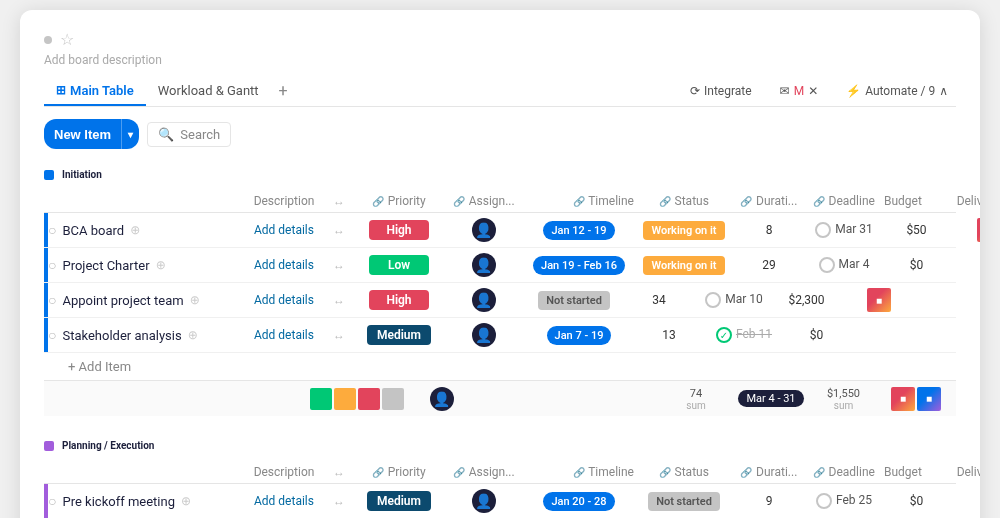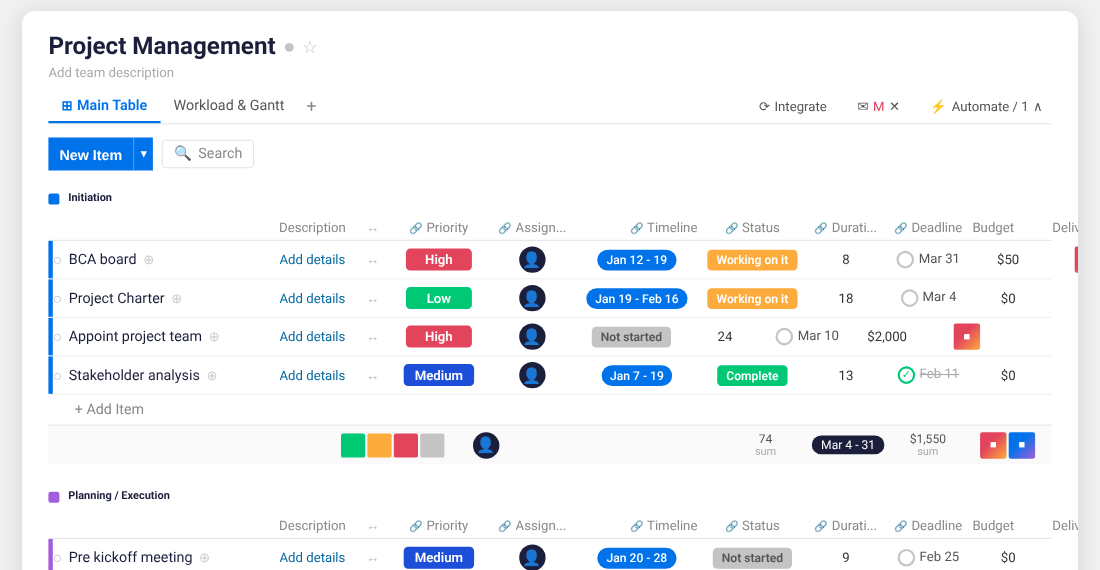--- a/index.html
+++ b/index.html
@@ -30,21 +30,21 @@
     
     .tabs { display: flex; align-items: center; border-bottom: 1px solid #e5e5e5; margin-bottom: 12px; }
     .tab { display: flex; align-items: center; gap: 4px; padding: 6px 12px; font-size: 13px; color: #555; cursor: pointer; position: relative; }
     .tab.active { color: #0073ea; font-weight: 600; border-bottom: 2px solid #0073ea; margin-bottom: -1px; }
     .tab-icon { font-size: 12px; }
     .tab-add { padding: 6px 8px; color: #888; font-size: 16px; cursor: pointer; }
     .tab-right { margin-left: auto; display: flex; align-items: center; gap: 12px; font-size: 12px; color: #555; }
     .tab-right-btn { display: flex; align-items: center; gap: 4px; cursor: pointer; padding: 4px 8px; border-radius: 4px; }
     
     .toolbar { display: flex; align-items: center; gap: 8px; margin-bottom: 16px; }
-    .new-item-btn { display: flex; align-items: center; background: #0073ea; color: #fff; border: none; border-radius: 0; font-size: 13px; font-weight: 600; cursor: pointer; height: 30px; }
+    .new-item-btn { display: flex; align-items: center; background: #0073ea; color: #fff; border: none; border-radius: 12px; font-size: 13px; font-weight: 600; cursor: pointer; height: 30px; }
     .new-item-main { padding: 0 10px; height: 100%; display: flex; align-items: center; border-right: 1px solid rgba(255,255,255,0.3); }
     .new-item-arrow { padding: 0 6px; height: 100%; display: flex; align-items: center; font-size: 10px; }
     .search-box { display: flex; align-items: center; gap: 6px; border: 1px solid #e5e5e5; border-radius: 4px; padding: 4px 10px; font-size: 13px; color: #888; cursor: pointer; }
     
     .group-section { margin-bottom: 20px; }
     .group-header { display: flex; align-items: center; gap: 8px; margin-bottom: 6px; padding: 4px 0; }
     .group-color-dot { width: 10px; height: 10px; border-radius: 2px; }
     .group-title { font-size: 10px; font-weight: 700; color: #1c1f3b; }
     
     .table-header { display: flex; align-items: center; font-size: 12px; color: #888; border-bottom: 1px solid #e5e5e5; padding: 4px 0; margin-bottom: 0; }
@@ -72,21 +72,21 @@
     .cell-timeline { width: 110px; }
     .cell-status { width: 100px; }
     .cell-duration { width: 70px; font-size: 12px; color: #333; }
     .cell-deadline { width: 80px; font-size: 12px; color: #555; display: flex; align-items: flex-start; gap: 4px; }
     .cell-budget { width: 65px; font-size: 12px; color: #333; }
     .cell-deliverables { width: 80px; font-size: 13px; }
     
     .badge { border-radius: 4px; font-size: 12px; font-weight: 600; color: #fff; padding: 3px 10px; min-width: 60px; text-align: center; }
     .badge-high { background: #e2445c; }
     .badge-low { background: #00c875; }
-    .badge-medium { background: #1d4ed8; }
+    .badge-medium { background: #0c4a6e; }
     
     .timeline-badge { border-radius: 20px; font-size: 11px; font-weight: 500; color: #fff; padding: 3px 8px; background: #0073ea; white-space: nowrap; }
     
     .status-badge { border-radius: 4px; font-size: 11px; font-weight: 600; color: #fff; padding: 3px 8px; white-space: nowrap; }
     .status-working { background: #fdab3d; }
     .status-notstarted { background: #c4c4c4; color: #555; }
     .status-complete { background: #00c875; }
     
     .avatar { width: 24px; height: 24px; border-radius: 50%; background: #1c1f3b; color: #fff; display: flex; align-items: center; justify-content: center; font-size: 14px; }
     
@@ -101,25 +101,24 @@
     .deliverables-img { width: 24px; height: 24px; border-radius: 2px; background: linear-gradient(135deg, #e2445c 40%, #fdab3d 100%); display: flex; align-items: center; justify-content: center; font-size: 10px; color: #fff; }
     .circle-check { width: 16px; height: 16px; border-radius: 50%; border: 2px solid #00c875; display: flex; align-items: center; justify-content: center; color: #00c875; font-size: 10px; }
     .circle-empty { width: 16px; height: 16px; border-radius: 50%; border: 2px solid #c5c5c5; }
   </style>
 </head>
 <body>
 
 <div class="app-container">
 
   <div class="header">
-    <span class="header-title">Project Management</span>
     <span class="header-dot"></span>
     <span class="star-icon">☆</span>
   </div>
-  <div class="add-board-desc">Add team description</div>
+  <div class="add-board-desc">Add board description</div>
 
   <div class="tabs">
     <div class="tab active">
       <span class="tab-icon">⊞</span>
       <span>Main Table</span>
     </div>
     <div class="tab">
       <span>Workload &amp; Gantt</span>
     </div>
     <div class="tab-add">+</div>
@@ -128,21 +127,21 @@
         <span>⟳</span>
         <span>Integrate</span>
       </div>
       <div class="tab-right-btn">
         <span>✉</span>
         <span style="color:#e2445c;">M</span>
         <span>✕</span>
       </div>
       <div class="tab-right-btn">
         <span>⚡</span>
-        <span>Automate / 1</span>
+        <span>Automate / 9</span>
         <span>∧</span>
       </div>
     </div>
   </div>
 
   <div class="toolbar">
     <button class="new-item-btn">
       <span class="new-item-main">New Item</span>
       <span class="new-item-arrow">▾</span>
     </button>
@@ -216,21 +215,21 @@
       </div>
       <div class="cell cell-assign">
         <div class="avatar">👤</div>
       </div>
       <div class="cell cell-timeline">
         <span class="timeline-badge">Jan 19 - Feb 16</span>
       </div>
       <div class="cell cell-status">
         <span class="status-badge status-working">Working on it</span>
       </div>
-      <div class="cell cell-duration">18</div>
+      <div class="cell cell-duration">29</div>
       <div class="cell cell-deadline">
             <div class="circle-empty"></div>
             <span>Mar 4</span>
           </div>
       <div class="cell cell-budget">$0</div>
       <div class="cell cell-deliverables"></div>
     </div>
         <div class="table-row">
       <div class="row-left-bar" style="background:#0073ea"></div>
       <div class="row-name-cell">
@@ -242,26 +241,26 @@
       <div class="cell cell-arrow">↔</div>
       <div class="cell cell-priority">
         <span class="badge badge-high">High</span>
       </div>
       <div class="cell cell-assign">
         <div class="avatar">👤</div>
       </div>
       <div class="cell cell-status">
         <span class="status-badge status-notstarted">Not started</span>
       </div>
-      <div class="cell cell-duration">24</div>
+      <div class="cell cell-duration">34</div>
       <div class="cell cell-deadline">
             <div class="circle-empty"></div>
             <span>Mar 10</span>
           </div>
-      <div class="cell cell-budget">$2,000</div>
+      <div class="cell cell-budget">$2,300</div>
       <div class="cell cell-deliverables">
             <div class="deliverables-img">■</div>
           </div>
     </div>
         <div class="table-row">
       <div class="row-left-bar" style="background:#0073ea"></div>
       <div class="row-name-cell">
         <span class="row-circle-icon">○</span>
         <span>Stakeholder analysis</span>
         <span class="row-circle-icon" style="font-size:12px;color:#ccc;">⊕</span>
@@ -269,23 +268,20 @@
       <div class="cell cell-desc">Add details</div>
       <div class="cell cell-arrow">↔</div>
       <div class="cell cell-priority">
         <span class="badge badge-medium">Medium</span>
       </div>
       <div class="cell cell-assign">
         <div class="avatar">👤</div>
       </div>
       <div class="cell cell-timeline">
         <span class="timeline-badge">Jan 7 - 19</span>
-      </div>
-      <div class="cell cell-status">
-        <span class="status-badge status-complete">Complete</span>
       </div>
       <div class="cell cell-duration">13</div>
       <div class="cell cell-deadline">
             <div class="circle-check">✓</div>
             <span style="text-decoration:line-through;color:#aaa;">Feb 11</span>
           </div>
       <div class="cell cell-budget">$0</div>
       <div class="cell cell-deliverables"></div>
     </div>
         <div class="add-item-row">+ Add Item</div>

